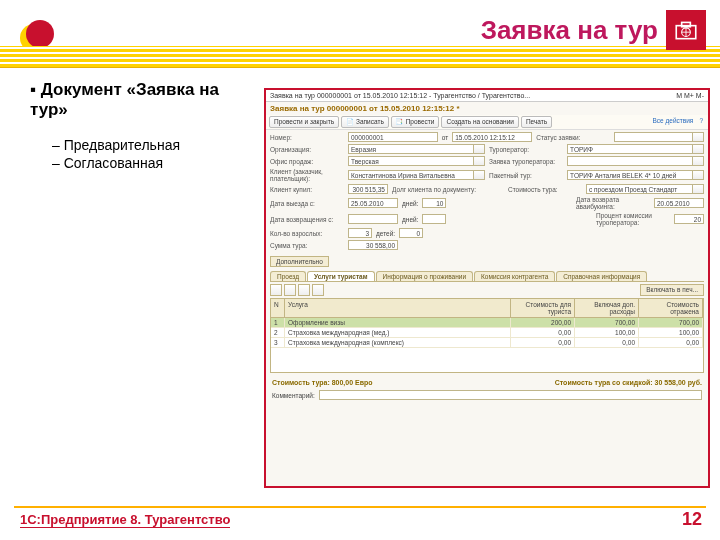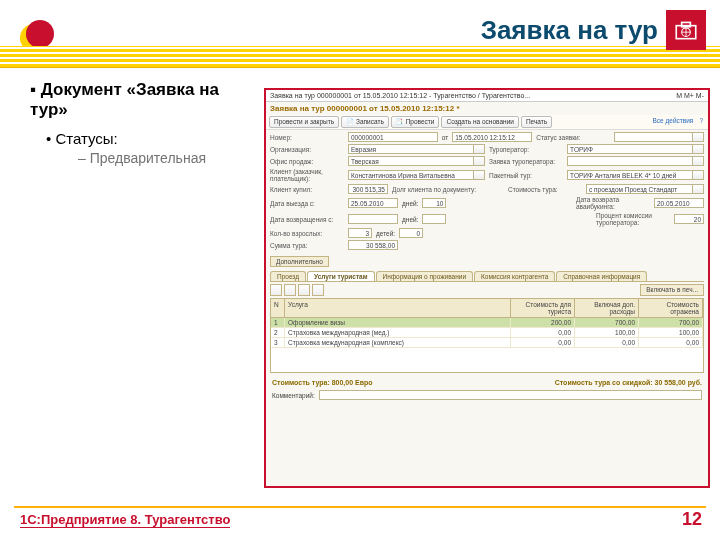--- a/index.html
+++ b/index.html
@@ -16,39 +16,39 @@
     background: #fff;
     display: flex; align-items: center; justify-content: center;
   }
   .logo-1c svg { width: 56px; height: 56px; }
   .header {
     position: absolute; top: 10px; right: 0;
     display:flex; align-items:center; gap:8px;
     padding-right: 14px;
   }
   .header-title {
-    color: #0c4a6e; font-size: 26px; font-weight: bold;
+    color: #be185d; font-size: 26px; font-weight: bold;
   }
   .header-icon {
     width: 40px; height: 40px; background: #c8102e;
     display:flex; align-items:center; justify-content:center;
   }
   .header-icon svg { width: 26px; height: 26px; }
   .stripe { position:absolute; top:46px; left:0; right:0; height:22px;
     background: repeating-linear-gradient(0deg,#ffd200 0 3px,#fff 3px 5px);
     border-top:1px solid #ffd200;
     border-bottom:1px solid #e8b000;
   }
   .left {
     position:absolute; top:80px; left:30px; width:220px;
     font-size:15px; color:#000;
   }
-  .left h2 { font-size:17px; font-weight:bold; margin-bottom:10px; }
+  .left h2 { font-size:17px; font-weight:bold; margin-bottom:16px; }
   .left .bullet { margin-left:16px; margin-bottom:2px; }
-  .left .sub { margin-left:48px; font-size:14px; color:#737373; line-height:1.3; }
+  .left .sub { margin-left:22px; font-size:14px; color:#000000; line-height:1.3; }
   .left .para { margin-left:16px; margin-top:16px; font-size:14px; line-height:1.35; }
   .footline {
     position:absolute; bottom:32px; left:14px; right:14px;
     height:2px; background:#ffb000;
   }
   .footer-left {
     position:absolute; bottom:12px; left:20px;
     font-size:13px; font-weight:bold; color:#c8102e;
     border-bottom:1px solid #c8102e;
   }
@@ -156,22 +156,22 @@
         <rect x="8" y="5" width="8" height="4" fill="none" stroke="#fff" stroke-width="1.5"></rect>
         <circle cx="12" cy="14" r="4" fill="none" stroke="#fff" stroke-width="1"></circle>
         <line x1="8" y1="14" x2="16" y2="14" stroke="#fff" stroke-width="0.8"></line>
         <line x1="12" y1="10" x2="12" y2="18" stroke="#fff" stroke-width="0.8"></line>
       </svg>
   </div>
 </div>
 
 <div class="left">
   <h2>▪ <span>Документ «Заявка на тур»</span></h2>
-  <div class="bullet">• <span>Статусы:</span></div>
   <div class="sub">– <span>Предварительная</span></div>
+  <div class="sub">– <span>Согласованная</span></div>
 </div>
 
 <div class="app">
   <div class="app-title">
     <span>Заявка на тур 000000001 от 15.05.2010 12:15:12 - Турагентство / Турагентство...</span>
     <span>M M+ M-</span>
   </div>
   <div class="app-sub">Заявка на тур 000000001 от 15.05.2010 12:15:12 *</div>
   <div class="toolbar">
     <div class="btn">Провести и закрыть</div>

